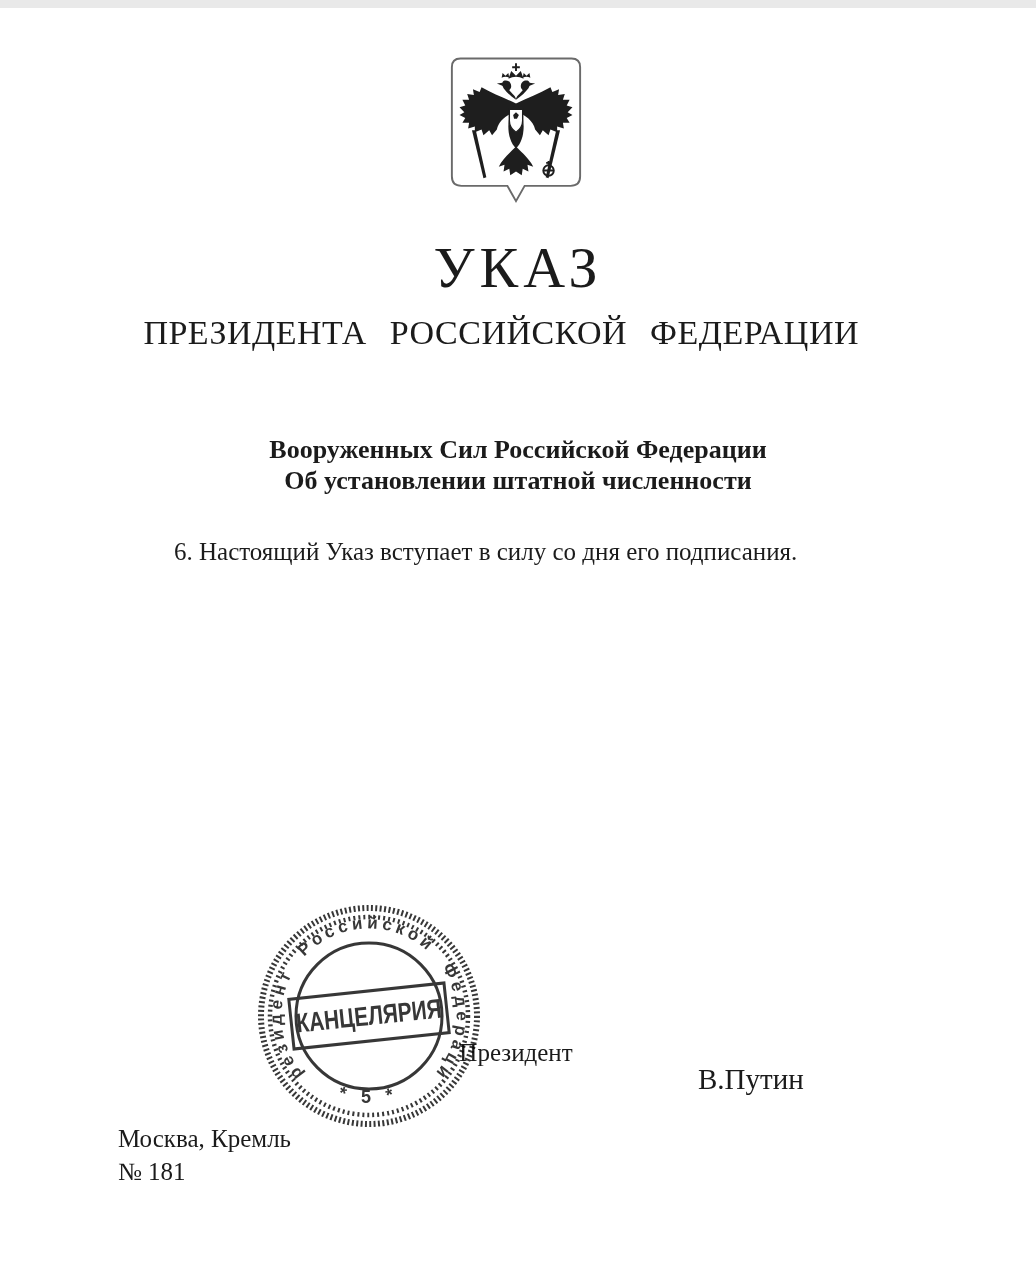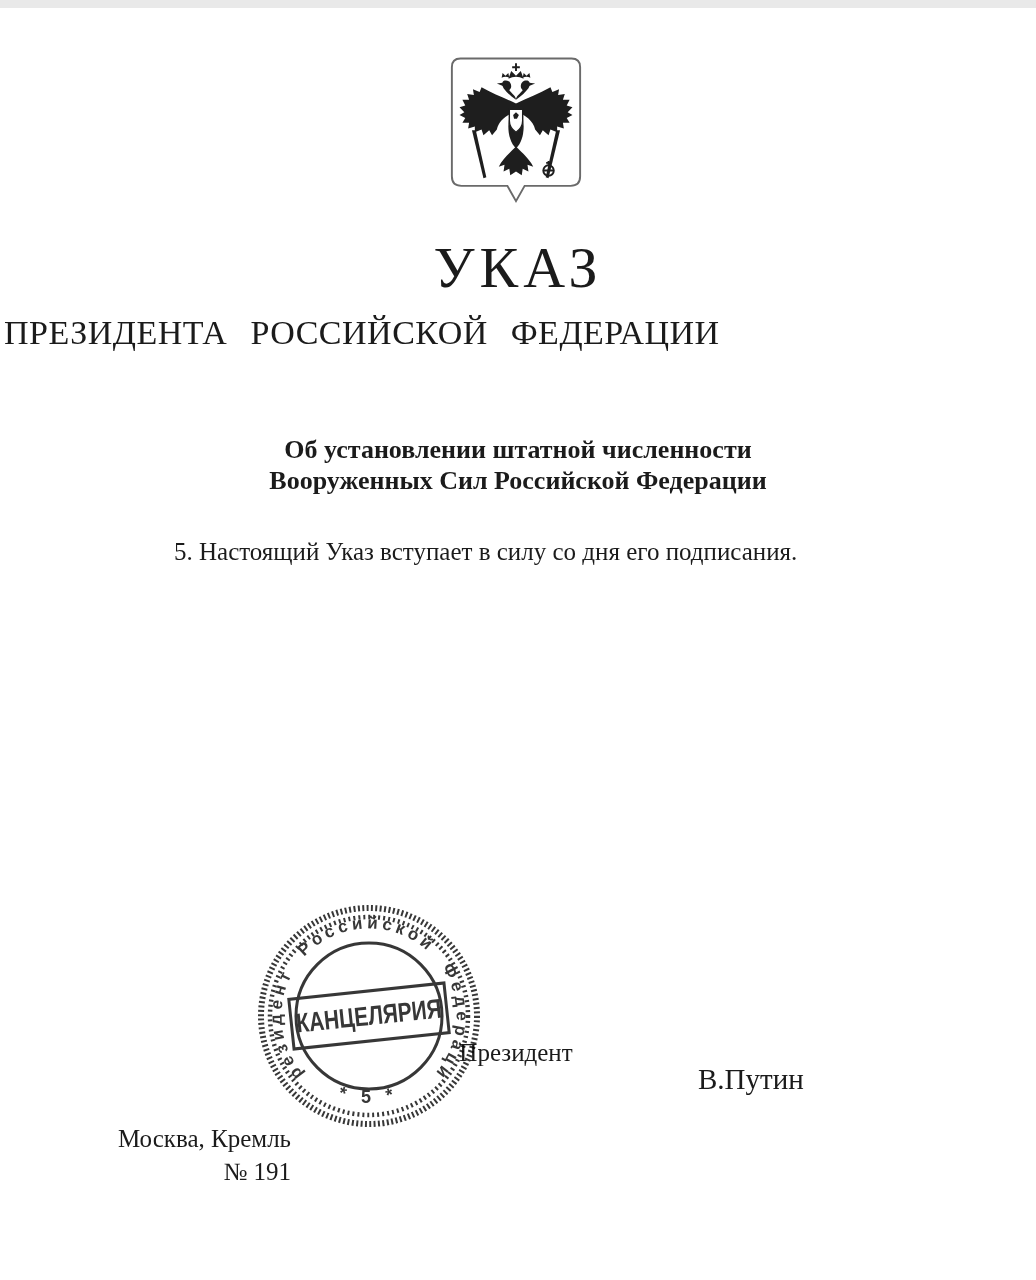--- a/index.html
+++ b/index.html
@@ -7,38 +7,38 @@
     position:relative;width:1036px;height:1280px;background:#ffffff;
     font-family:"Liberation Serif","DejaVu Serif",serif;color:#1b1b1b;
     overflow:hidden;margin:8px auto;
   }
   .emblem{position:absolute;left:449px;top:47px;width:134px;height:166px;}
   .doc-type{
     position:absolute;left:0;top:226px;width:1036px;text-align:center;
     font-size:58px;letter-spacing:5px;font-weight:500;
   }
   .issuer{
-    position:absolute;left:4px;top:306px;width:848px;text-align:left;
+    position:absolute;left:11px;top:306px;width:848px;text-align:right;
     font-size:34px;word-spacing:14px;letter-spacing:.5px;
   }
   .subject{
     position:absolute;left:0;top:426px;width:1036px;text-align:center;
     font-size:26px;font-weight:bold;line-height:31px;
   }
   .body-text{
     position:absolute;left:118px;top:528px;width:800px;
     font-size:25px;line-height:32px;text-align:justify;
   }
   .body-text p{margin:0;text-indent:56px;}
   .sig-title{
     position:absolute;left:370px;top:1028px;width:292px;text-align:center;
     font-size:25px;line-height:33px;
   }
   .sig-name{position:absolute;left:698px;top:1055px;font-size:29px;}
-  .footer{position:absolute;left:118px;top:1114px;font-size:25px;line-height:33px;text-align:right;}
+  .footer{position:absolute;left:118px;top:1114px;font-size:25px;line-height:33px;}
   .stamp{
     position:absolute;left:254px;top:893px;width:230px;height:230px;
     mix-blend-mode:multiply;opacity:.92;
   }
   .stamp text{fill:#262626;}
   .stamp .ring-txt{font-family:"Liberation Sans",sans-serif;font-size:17px;font-weight:bold;letter-spacing:4px;word-spacing:10px;}
   .stamp .bottom-txt{font-family:"Liberation Sans",sans-serif;font-size:18px;font-weight:bold;letter-spacing:6px;}
   .stamp .center-txt{font-family:"Liberation Sans",sans-serif;font-size:27px;font-weight:bold;}
 </style>
 </head>
@@ -75,26 +75,26 @@
 
       <path d="M63,56 h14 v12 c0,7 -4,10 -7,12 c-3,-2 -7,-5 -7,-12 z" fill="#ffffff" stroke="#1e1e1e" stroke-width="1.5"></path>
       <path d="M67,62 l3,-3 3,3 -2,4 h-3 z"></path>
     </g>
   </svg>
 
   <div class="doc-type">УКАЗ</div>
   <div class="issuer">ПРЕЗИДЕНТА РОССИЙСКОЙ ФЕДЕРАЦИИ</div>
 
   <div class="subject">
+    <div>Вооруженных Сил Российской Федерации</div>
     <div>Об установлении штатной численности</div>
-    <div>Вооруженных Сил Российской Федерации</div>
   </div>
 
   <div class="body-text">
-    <p>5. Настоящий Указ вступает в силу со дня его подписания.</p>
+    <p>6. Настоящий Указ вступает в силу со дня его подписания.</p>
   </div>
 
   <div class="sig-title">
     <div>Президент</div>
   </div>
   <div class="sig-name">В.Путин</div>
 
   <svg class="stamp" viewBox="-115 -115 230 230" aria-hidden="true">
     <g fill="none" stroke="#262626">
       <circle r="108" stroke-width="6" stroke-dasharray="2 2.4"></circle>
@@ -110,16 +110,16 @@
       <textPath href="#bottomPath" startOffset="50%" text-anchor="middle">* 5 *</textPath>
     </text>
     <g transform="rotate(-6)">
       <rect x="-78" y="-25" width="156" height="50" fill="none" stroke="#262626" stroke-width="3"></rect>
       <text class="center-txt" x="0" y="9" text-anchor="middle" textLength="146" lengthAdjust="spacingAndGlyphs">КАНЦЕЛЯРИЯ</text>
     </g>
   </svg>
 
   <div class="footer">
     <div>Москва, Кремль</div>
-    <div>№ 191</div>
+    <div>№ 181</div>
   </div>
 
 </div>
 
 </body></html>

